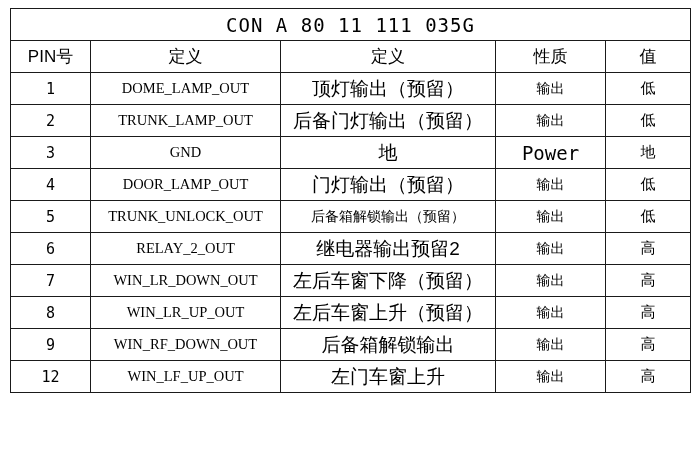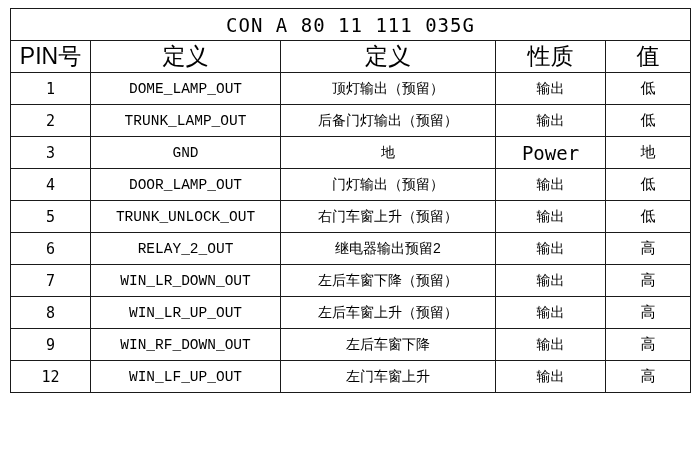--- a/index.html
+++ b/index.html
@@ -35,41 +35,41 @@
     font-weight: normal;
   }
   .title-cell {
     height: 38px;
     font-family: "DejaVu Sans Mono", monospace;
     font-size: 19px;
     letter-spacing: 1px;
   }
   .hdr td {
     height: 34px;
-    font-size: 23px;
+    font-size: 17px;
     font-family: "Liberation Sans", sans-serif;
   }
   .col-pin   { width: 80px; }
   .col-def1  { width: 190px; }
   .col-def2  { width: 215px; }
   .col-prop  { width: 110px; }
   .col-val   { width: 85px; }
 
   .mono {
-    font-family: Liberation Mono, monospace;
+    font-family: Liberation Serif, serif;
     font-size: 14.5px;
     letter-spacing: 0px;
   }
   .num {
     font-family: "DejaVu Sans Mono", monospace;
     font-size: 15px;
   }
   .cn {
     font-family: "Liberation Sans", sans-serif;
-    font-size: 14px;
+    font-size: 19px;
   }
   .cn-small {
     font-family: "Liberation Sans", sans-serif;
     font-size: 14px;
   }
   .prop {
     font-family: Liberation Sans, sans-serif;
     font-size: 14px;
   }
   .prop-mono {
@@ -129,21 +129,21 @@
       <tr>
         <td class="num">4</td>
         <td class="mono">DOOR_LAMP_OUT</td>
         <td class="cn">门灯输出（预留）</td>
         <td class="prop">输出</td>
         <td class="val">低</td>
       </tr>
       <tr>
         <td class="num">5</td>
         <td class="mono">TRUNK_UNLOCK_OUT</td>
-        <td class="cn-small">右门车窗上升（预留）</td>
+        <td class="cn-small">后备箱解锁输出（预留）</td>
         <td class="prop">输出</td>
         <td class="val">低</td>
       </tr>
       <tr>
         <td class="num">6</td>
         <td class="mono">RELAY_2_OUT</td>
         <td class="cn">继电器输出预留2</td>
         <td class="prop">输出</td>
         <td class="val">高</td>
       </tr>
@@ -157,21 +157,21 @@
       <tr>
         <td class="num">8</td>
         <td class="mono">WIN_LR_UP_OUT</td>
         <td class="cn">左后车窗上升（预留）</td>
         <td class="prop">输出</td>
         <td class="val">高</td>
       </tr>
       <tr>
         <td class="num">9</td>
         <td class="mono">WIN_RF_DOWN_OUT</td>
-        <td class="cn">左后车窗下降</td>
+        <td class="cn">后备箱解锁输出</td>
         <td class="prop">输出</td>
         <td class="val">高</td>
       </tr>
       <tr>
         <td class="num">12</td>
         <td class="mono">WIN_LF_UP_OUT</td>
         <td class="cn">左门车窗上升</td>
         <td class="prop">输出</td>
         <td class="val">高</td>
       </tr>

